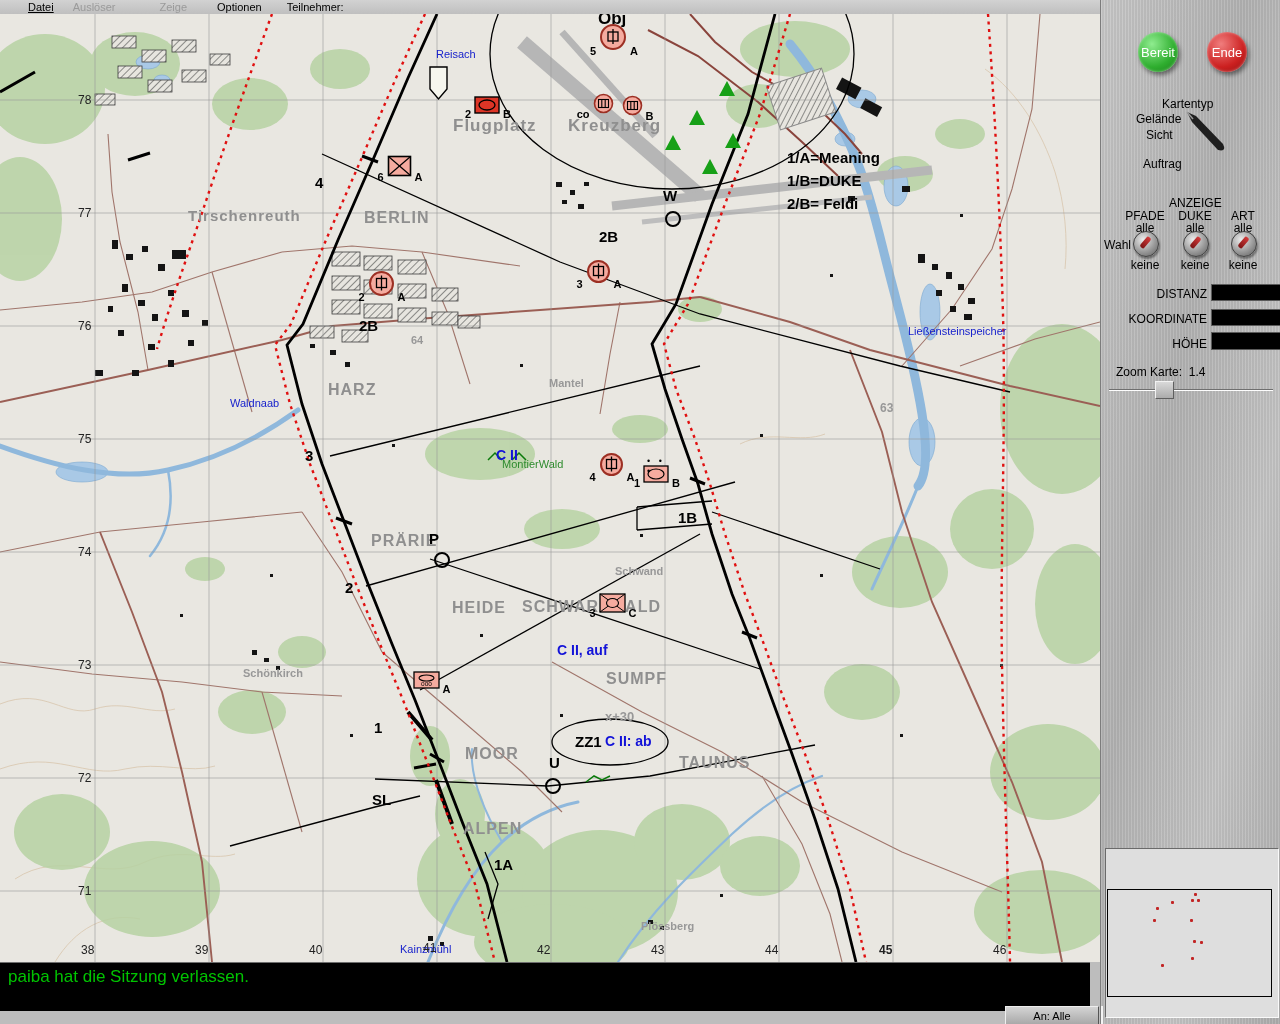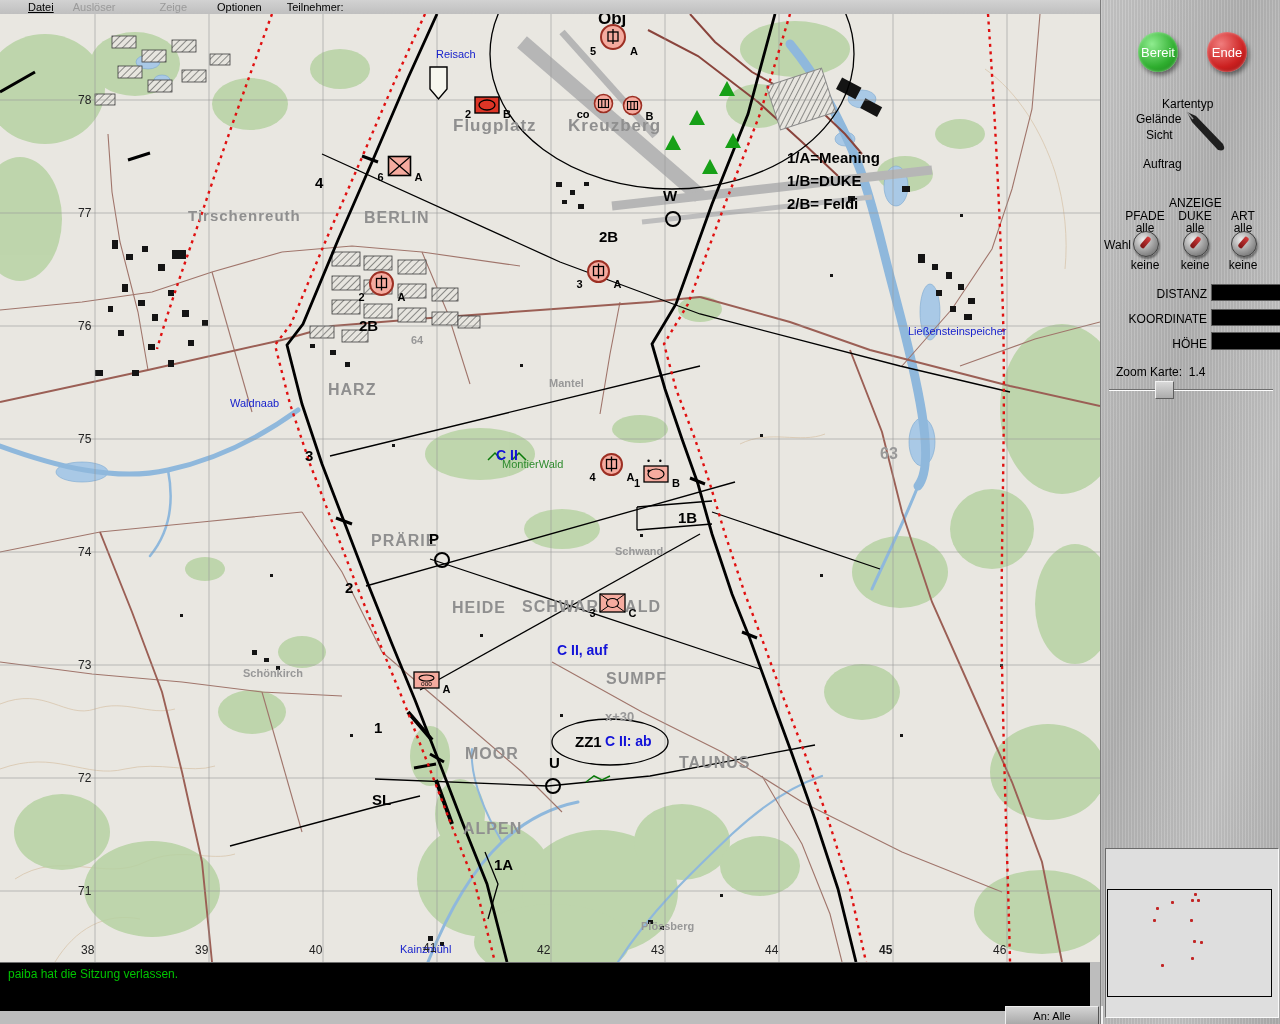--- a/index.html
+++ b/index.html
@@ -63,21 +63,21 @@
   .knob::after{content:"";position:absolute;left:9px;top:4px;width:5px;height:13px;background:linear-gradient(#d43c3c,#7c1414);border-radius:2px;transform:rotate(40deg);}
   .blackbox{position:absolute;background:#000;border:1px solid #5a5a5a;}
   #slider-track{position:absolute;left:8px;top:389px;width:164px;height:0;border-top:1px solid #6f6f6f;border-bottom:1px solid #fdfdfd;cursor:pointer;}
   #slider-handle{position:absolute;left:54px;top:381px;width:17px;height:16px;background:linear-gradient(#d9d9d9,#ababab);border:1px solid;border-color:#f2f2f2 #5f5f5f #5f5f5f #f2f2f2;cursor:pointer;}
   #minimap{position:absolute;left:4px;top:848px;width:172px;height:168px;background:#dedede;border:1px solid;border-color:#6a6a6a #fafafa #fafafa #6a6a6a;cursor:pointer;}
   #mini-viewport{position:absolute;left:1px;top:40px;width:163px;height:106px;border:1px solid #000;}
   .mdot{position:absolute;width:3px;height:3px;background:#c22525;border-radius:1px;}
 
   
   #chatlog{position:absolute;left:0;top:962px;width:1090px;height:48px;background:#000;border-top:1px solid #6e6e6e;}
-  #chatlog .msg{position:absolute;left:8px;top:4px;color:#00c400;font-size:12px;}
+  #chatlog .msg{position:absolute;left:8px;top:4px;color:#00c400;font-size:17px;}
   #chatbar{position:absolute;left:0;top:1010px;width:1090px;height:14px;background:#000;color:#fff;font-size:11px;cursor:pointer;}
   #chatbar .prompt{position:absolute;left:4px;top:1px;}
   #btn-an-alle{position:absolute;left:1005px;top:1006px;width:92px;height:18px;background:linear-gradient(#d4d4d4,#a6a6a6);border:1px solid;border-color:#eee #555 #555 #eee;font-size:11px;color:#000;display:flex;align-items:center;justify-content:center;cursor:pointer;}
   #corner-line{position:absolute;left:1101px;top:1006px;width:2px;height:18px;background:#f4f4f4;}
 </style>
 </head>
 <body>
 
 <div id="screen">
 
@@ -352,27 +352,27 @@
         <div class="ml terrain-lbl" style="left: 568px; top: 103px; font-size: 17px;">Kreuzberg</div>
         <div class="ml terrain-lbl" style="left: 364px; top: 196px; font-size: 16px;">BERLIN</div>
         <div class="ml terrain-lbl" style="left: 328px; top: 368px;">HARZ</div>
         <div class="ml terrain-lbl" style="left: 371px; top: 519px;">PRÄRIE</div>
         <div class="ml terrain-lbl" style="left: 452px; top: 586px;">HEIDE</div>
         <div class="ml terrain-lbl" style="left: 522px; top: 585px;">SCHWARZWALD</div>
         <div class="ml terrain-lbl" style="left: 606px; top: 657px;">SUMPF</div>
         <div class="ml terrain-lbl" style="left: 465px; top: 732px;">MOOR</div>
         <div class="ml terrain-lbl" style="left: 679px; top: 741px;">TAUNUS</div>
         <div class="ml terrain-lbl" style="left: 463px; top: 807px;">ALPEN</div>
-        <div class="ml terrain-sm" style="left: 615px; top: 532px;">Schwand</div>
+        <div class="ml terrain-sm" style="left: 615px; top: 552px;">Schwand</div>
         <div class="ml terrain-sm" style="left: 641px; top: 907px;">Plössberg</div>
         <div class="ml terrain-sm" style="left: 549px; top: 364px;">Mantel</div>
         <div class="ml terrain-sm" style="left: 243px; top: 654px;">Schönkirch</div>
         <div class="ml terrain-sm" style="left: 605px; top: 696px; font-size: 13px;">x+30</div>
         <div class="ml terrain-sm" style="left: 411px; top: 321px;">64</div>
-        <div class="ml terrain-sm" style="left: 880px; top: 388px; font-size: 16px; margin-top: 44px;">63</div>
+        <div class="ml terrain-sm" style="left: 880px; top: 388px; font-size: 12px;">63</div>
         <div class="ml place" style="left: 436px; top: 35px;">Reisach</div>
         <div class="ml place" style="left: 230px; top: 384px;">Waldnaab</div>
         <div class="ml place" style="left: 908px; top: 312px;">Ließensteinspeicher</div>
         <div class="ml place" style="left: 400px; top: 930px;">Kainzmühl</div>
         <div class="ml forest-label" style="left: 502px; top: 445px;">MontierWald</div>
         <div class="ml marker" style="left: 598px; top: -4px; font-size: 17px;">Obj</div>
         <div class="ml marker" style="left: 599px; top: 215px;">2B</div>
         <div class="ml marker" style="left: 359px; top: 304px;">2B</div>
         <div class="ml marker" style="left: 678px; top: 496px;">1B</div>
         <div class="ml marker" style="left: 494px; top: 843px;">1A</div>

